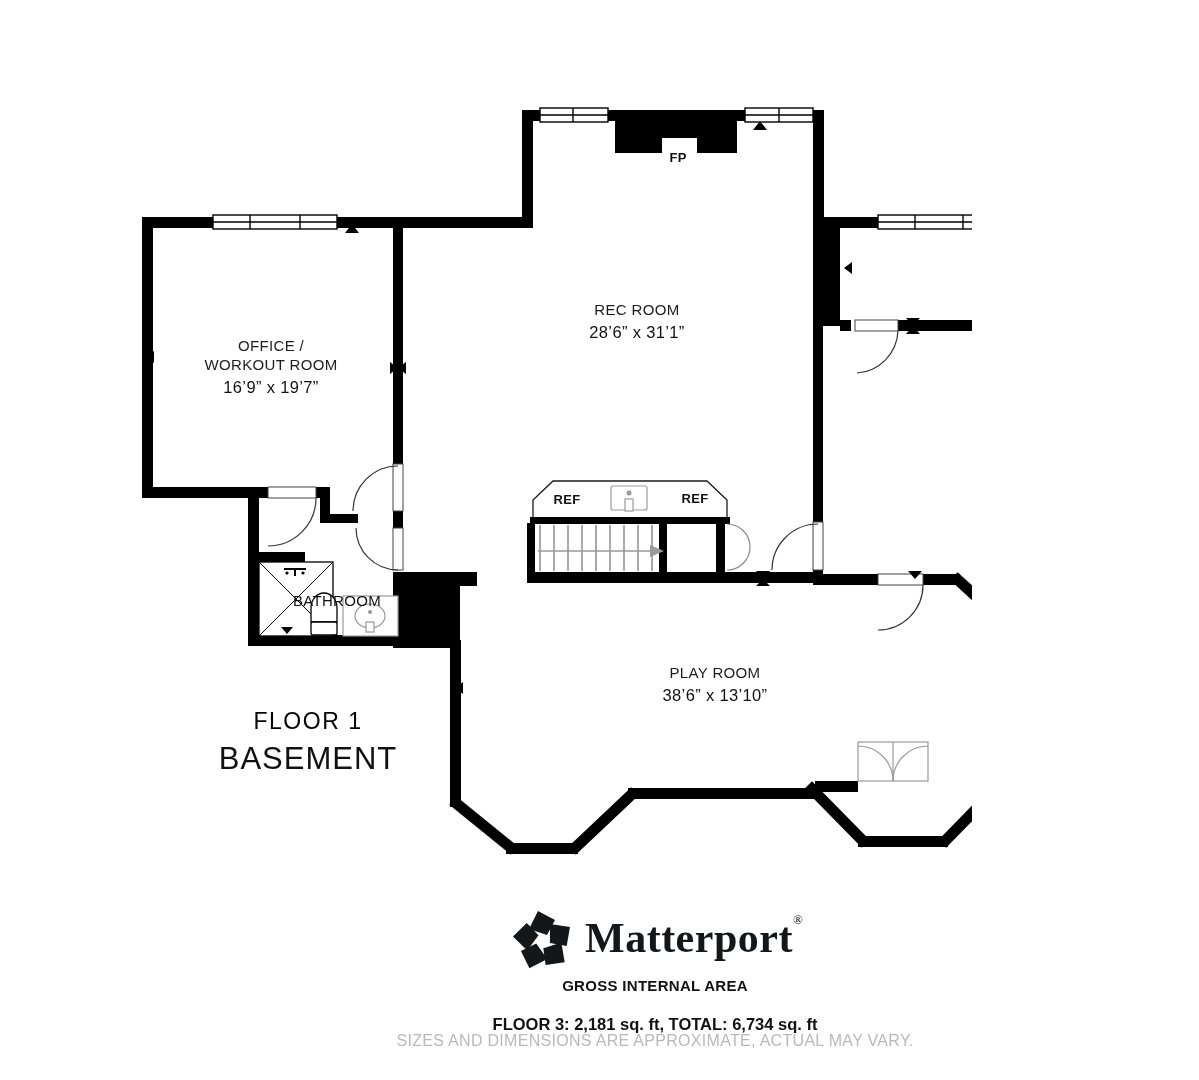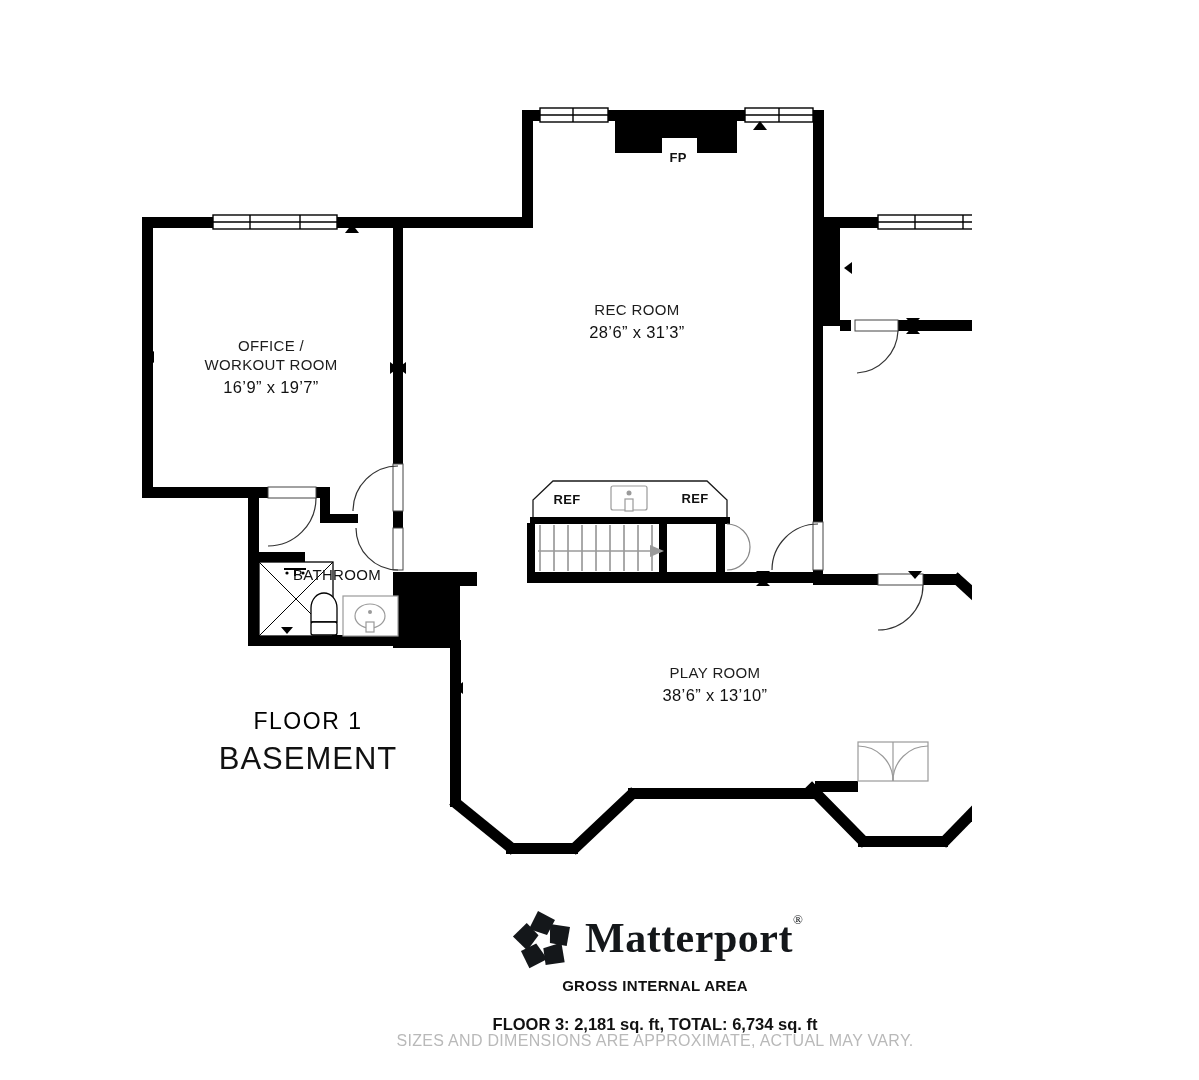--- a/index.html
+++ b/index.html
@@ -245,26 +245,26 @@
   <div class="tag-label" style="left:695px;top:498px">REF</div>
 
   <div class="room-label" style="left:271px;top:366px">
     <div class="rname">OFFICE /</div>
     <div class="rname">WORKOUT ROOM</div>
     <div class="rdims">16’9” x 19’7”</div>
   </div>
 
   <div class="room-label" style="left:637px;top:321px">
     <div class="rname">REC ROOM</div>
-    <div class="rdims">28’6” x 31’3”</div>
-  </div>
-
-
-
-  <div class="bath-label" style="left:337px;top:574px">BATHROOM</div>
+    <div class="rdims">28’6” x 31’1”</div>
+  </div>
+
+
+
+  <div class="bath-label" style="left:337px;top:600px">BATHROOM</div>
 
   <div class="room-label" style="left:715px;top:684px">
     <div class="rname">PLAY ROOM</div>
     <div class="rdims">38’6” x 13’10”</div>
   </div>
 
   <div class="floor-tag" style="left:308px;top:742px">
     <div class="f1">FLOOR 1</div>
     <div class="f2">BASEMENT</div>
   </div>

